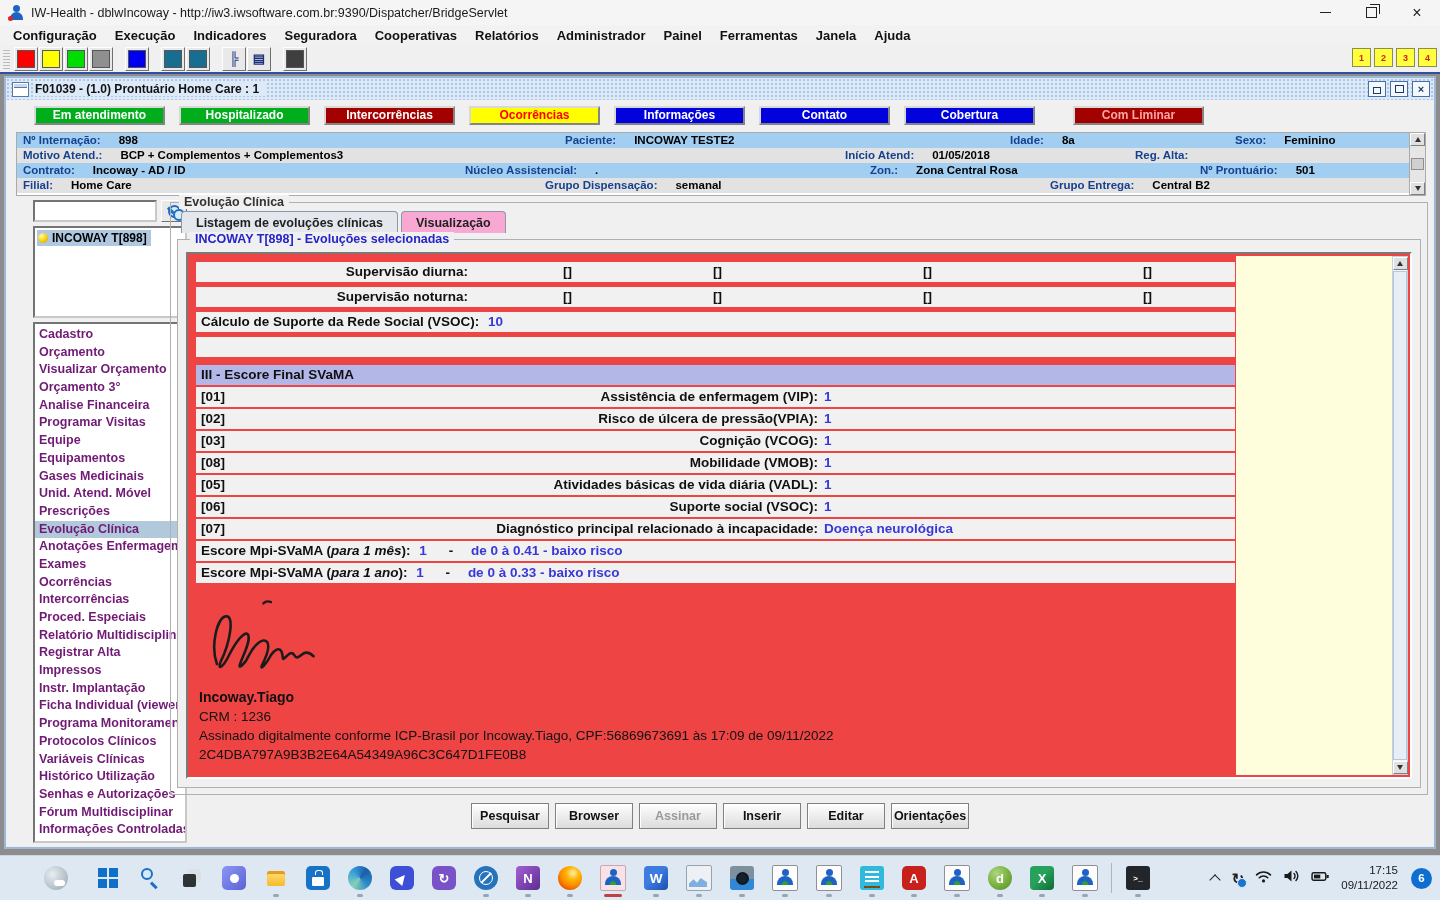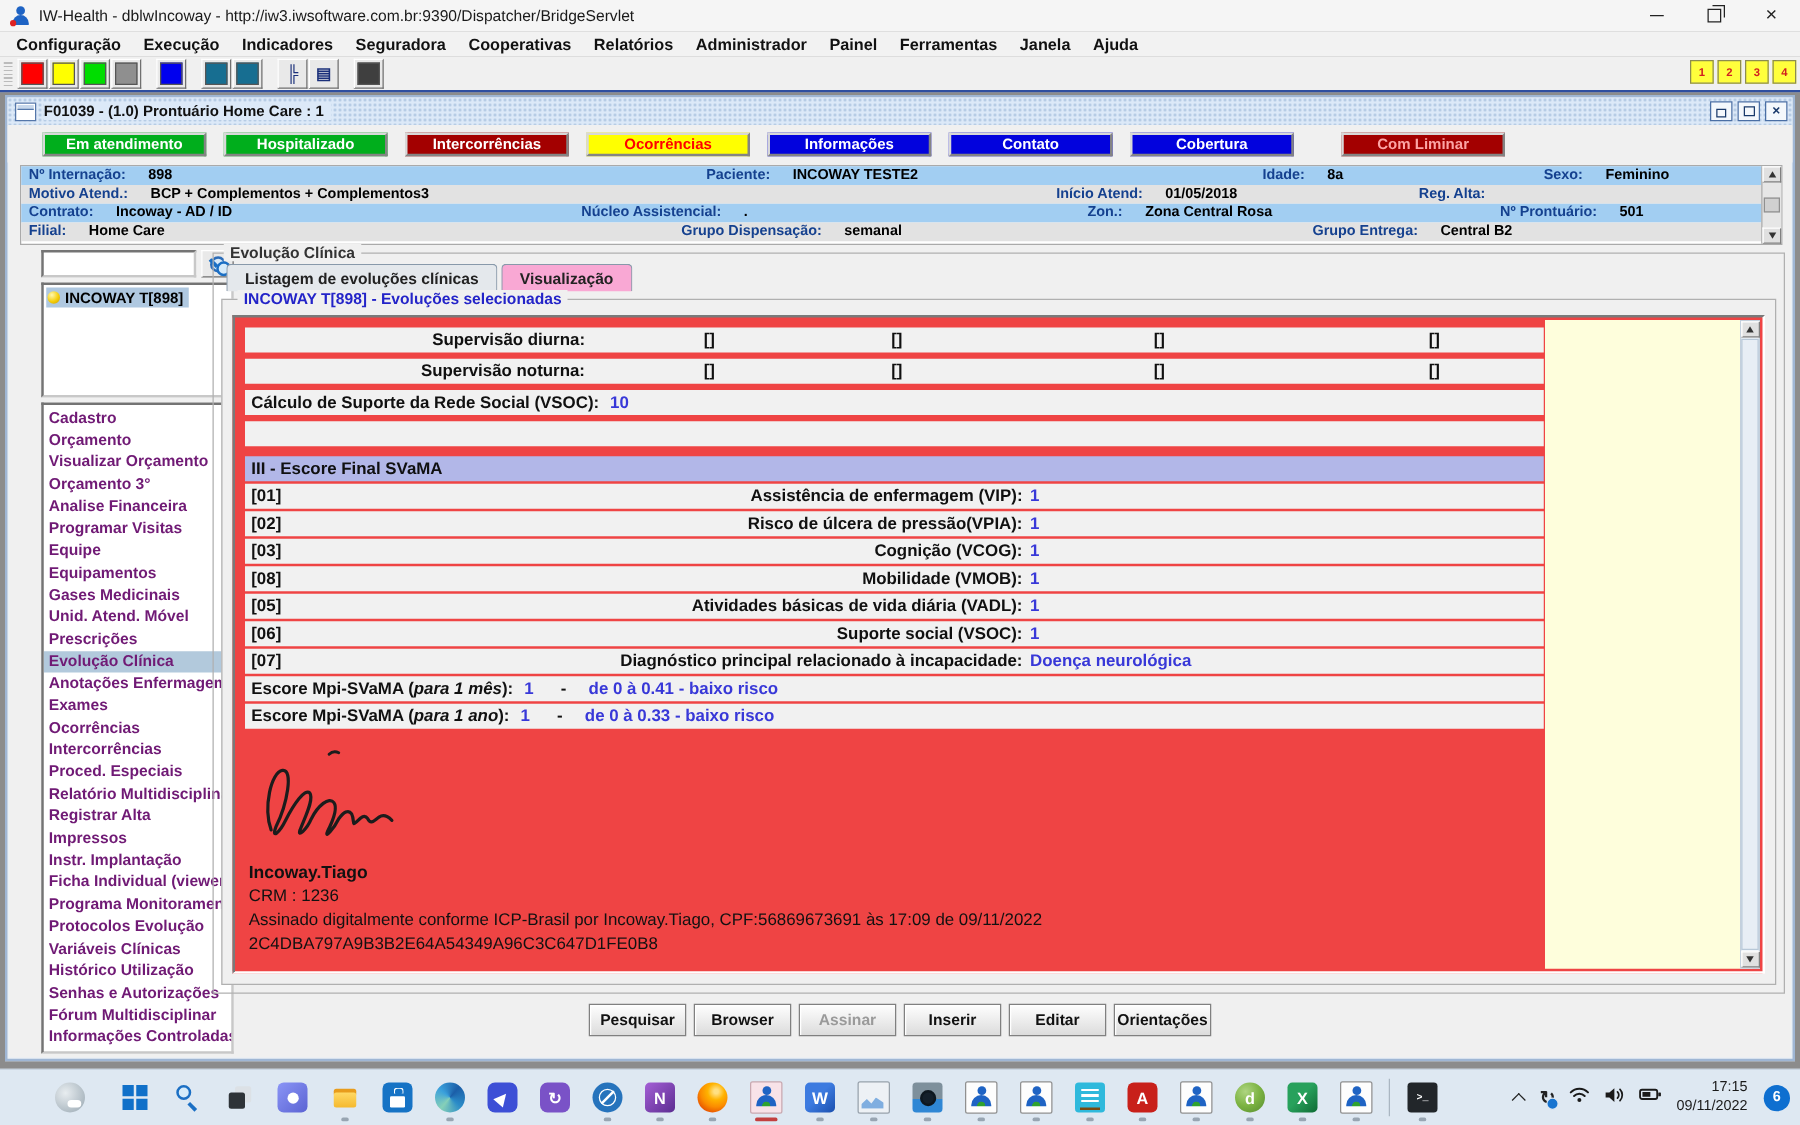--- a/index.html
+++ b/index.html
@@ -360,21 +360,21 @@
             <div class="side-item" data-name="sidebar-menu-item">Exames</div>
             <div class="side-item" data-name="sidebar-menu-item">Ocorrências</div>
             <div class="side-item" data-name="sidebar-menu-item">Intercorrências</div>
             <div class="side-item" data-name="sidebar-menu-item">Proced. Especiais</div>
             <div class="side-item" data-name="sidebar-menu-item">Relatório Multidisciplinar</div>
             <div class="side-item" data-name="sidebar-menu-item">Registrar Alta</div>
             <div class="side-item" data-name="sidebar-menu-item">Impressos</div>
             <div class="side-item" data-name="sidebar-menu-item">Instr. Implantação</div>
             <div class="side-item" data-name="sidebar-menu-item">Ficha Individual (viewer)</div>
             <div class="side-item" data-name="sidebar-menu-item">Programa Monitoramento</div>
-            <div class="side-item" data-name="sidebar-menu-item">Protocolos Evolução</div>
+            <div class="side-item" data-name="sidebar-menu-item">Protocolos Clínicos</div>
             <div class="side-item" data-name="sidebar-menu-item">Variáveis Clínicas</div>
             <div class="side-item" data-name="sidebar-menu-item">Histórico Utilização</div>
             <div class="side-item" data-name="sidebar-menu-item">Senhas e Autorizações</div>
             <div class="side-item" data-name="sidebar-menu-item">Fórum Multidisciplinar</div>
             <div class="side-item" data-name="sidebar-menu-item">Informações Controladas</div>
             <div class="side-item" data-name="sidebar-menu-item">Campanha Prom. Saúde</div>
           </div>
       </div>
 
       <div class="content" data-name="content-area">

